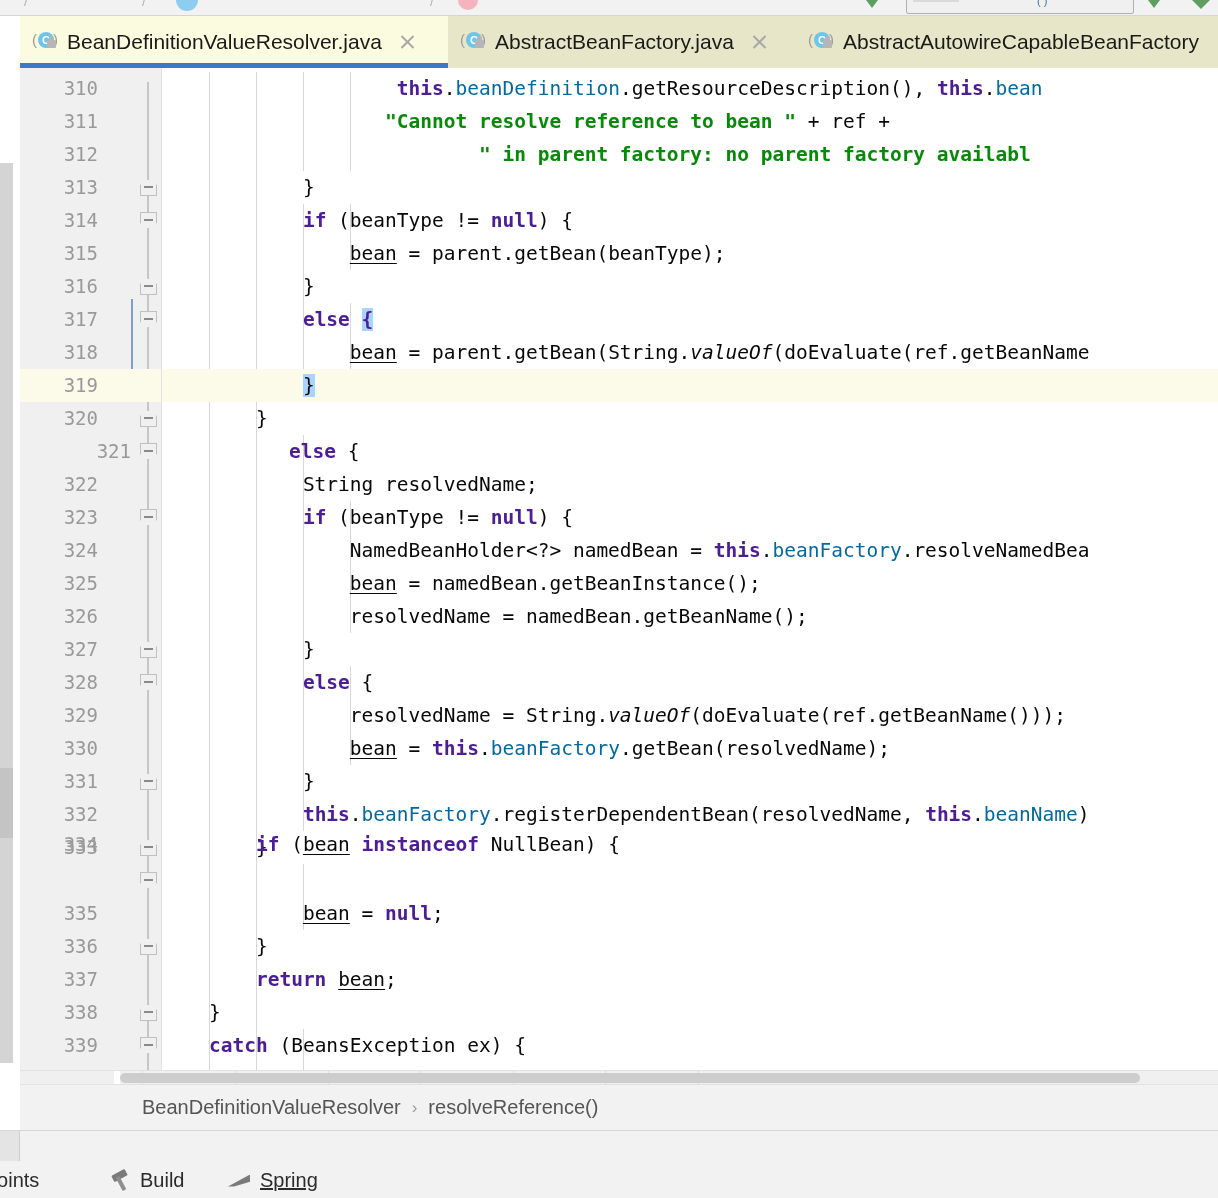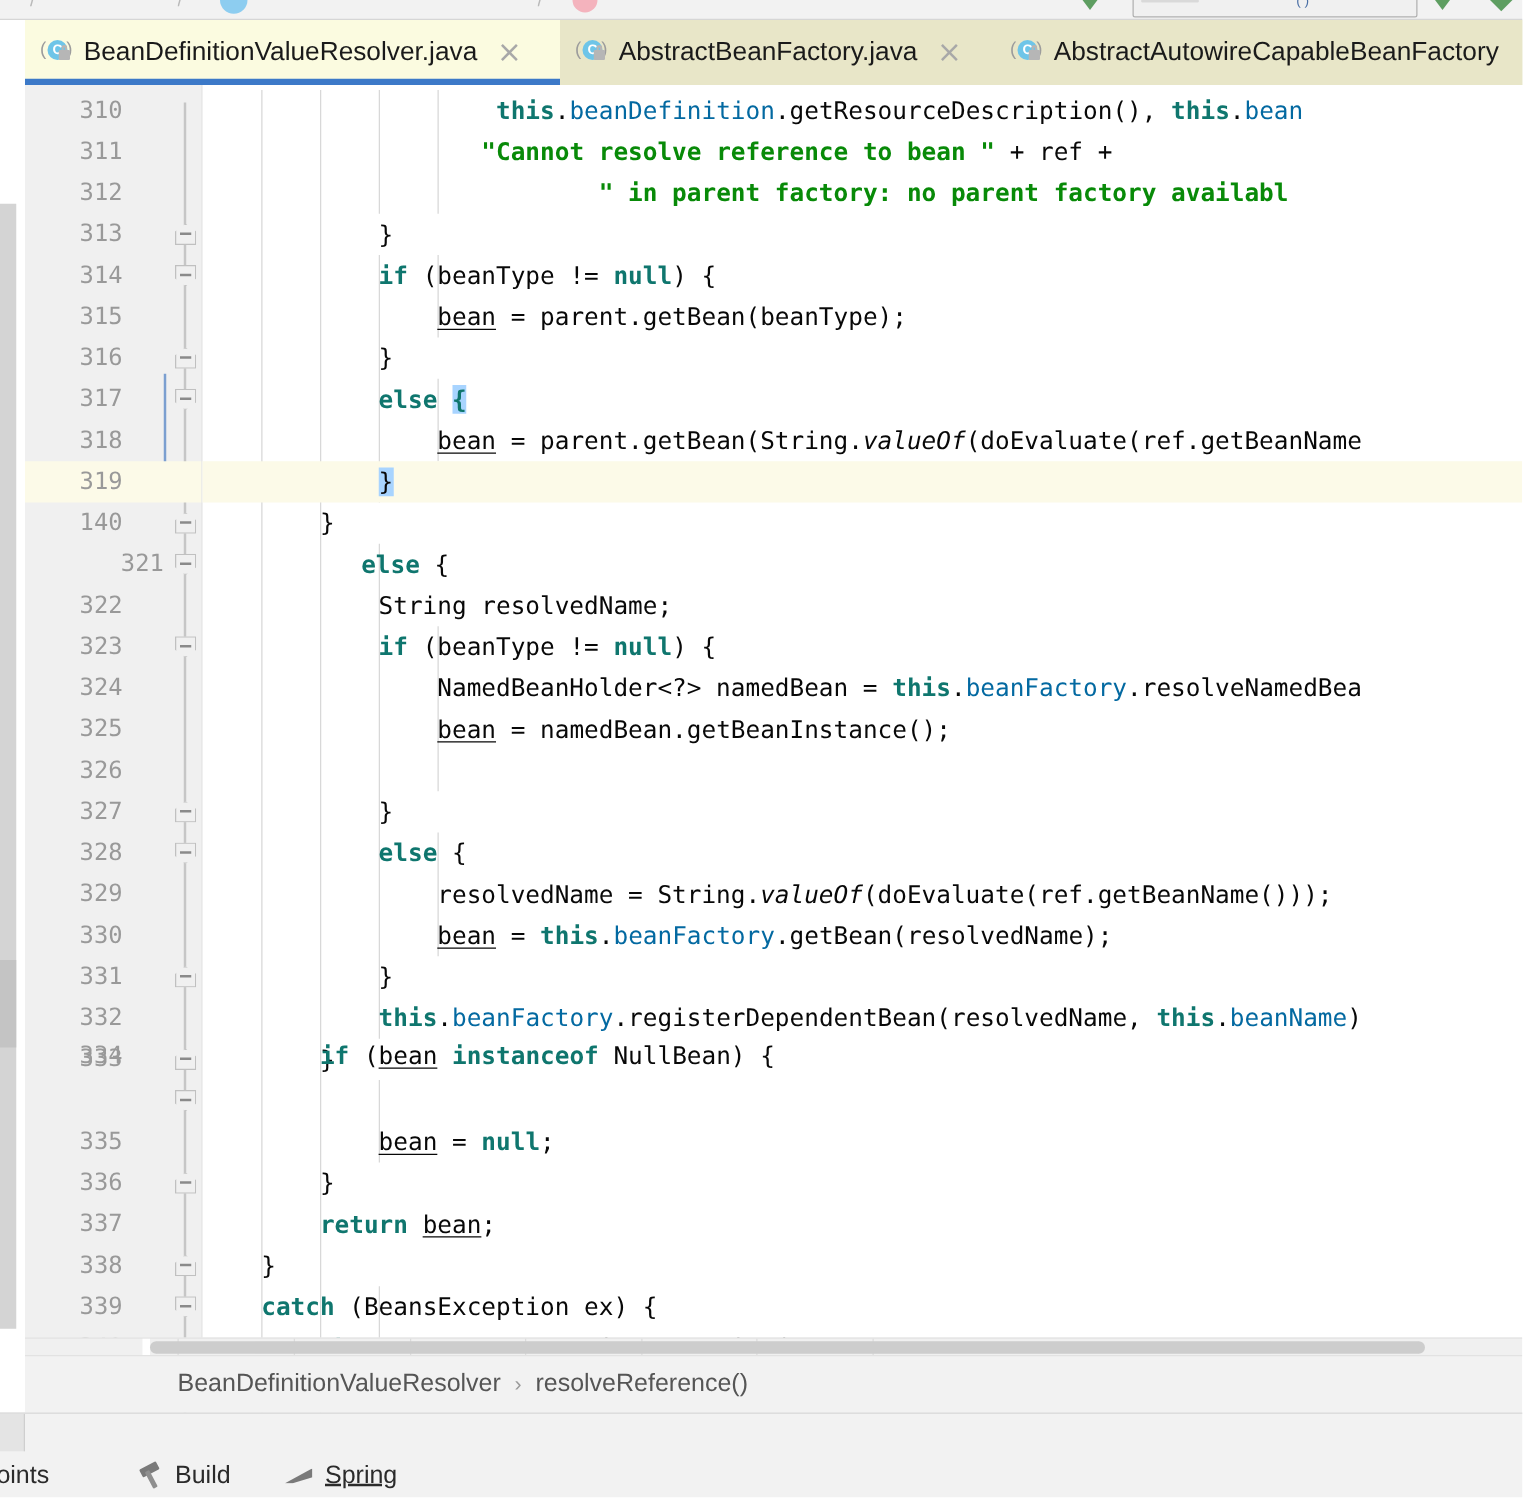--- a/index.html
+++ b/index.html
@@ -210,21 +210,21 @@
     width: 9px; height: 2px; background: #8a8a8a;
   }
 
   
   .iguide {
     position: absolute; width: 1px; background: #d8d8d8;
   }
   .iguide.blue { background: #7b9fd0; width: 2px; }
 
   
-  .kw   { color: #0f766e; font-weight: bold; }
+  .kw   { color: #4c1d95; font-weight: bold; }
   .str  { color: #088a08; font-weight: bold; }
   .fld  { color: #0369a1; }
   .ident{ color: #080808; }
   .ital { font-style: italic; color: #080808; }
   .lvar { color: #080808; text-decoration: underline; text-underline-offset: 3px; }
   .brace-hl { background: #a8d4ff; }
 
   
   .hscroll {
     position: absolute; left: 20px; right: 0; bottom: 46px; height: 14px;
@@ -453,27 +453,27 @@
           <div class="row" style="top: 4px;"><div class="lnbg"></div><div class="lnum">310</div><div class="codebg"></div><div class="codetext"><span class="ident">                    </span><span class="kw">this</span><span class="ident">.</span><span class="fld">beanDefinition</span><span class="ident">.getResourceDescription(), </span><span class="kw">this</span><span class="ident">.</span><span class="fld">bean</span></div></div>
           <div class="row" style="top: 37px;"><div class="lnbg"></div><div class="lnum">311</div><div class="codebg"></div><div class="codetext"><span class="ident">                   </span><span class="str">"Cannot resolve reference to bean "</span><span class="ident"> + ref +</span></div></div>
           <div class="row" style="top: 70px;"><div class="lnbg"></div><div class="lnum">312</div><div class="codebg"></div><div class="codetext"><span class="ident">                           </span><span class="str">" in parent factory: no parent factory availabl</span></div></div>
           <div class="row" style="top: 103px;"><div class="lnbg"></div><div class="lnum">313</div><div class="codebg"></div><div class="codetext"><span class="ident">            }</span></div></div>
           <div class="row" style="top: 136px;"><div class="lnbg"></div><div class="lnum">314</div><div class="codebg"></div><div class="codetext"><span class="ident">            </span><span class="kw">if</span><span class="ident"> (beanType != </span><span class="kw">null</span><span class="ident">) {</span></div></div>
           <div class="row" style="top: 169px;"><div class="lnbg"></div><div class="lnum">315</div><div class="codebg"></div><div class="codetext"><span class="ident">                </span><span class="lvar">bean</span><span class="ident"> = parent.getBean(beanType);</span></div></div>
           <div class="row" style="top: 202px;"><div class="lnbg"></div><div class="lnum">316</div><div class="codebg"></div><div class="codetext"><span class="ident">            }</span></div></div>
           <div class="row" style="top: 235px;"><div class="lnbg"></div><div class="lnum">317</div><div class="codebg"></div><div class="codetext"><span class="ident">            </span><span class="kw">else</span><span class="ident"> </span><span class="kw brace-hl">{</span></div></div>
           <div class="row" style="top: 268px;"><div class="lnbg"></div><div class="lnum">318</div><div class="codebg"></div><div class="codetext"><span class="ident">                </span><span class="lvar">bean</span><span class="ident"> = parent.getBean(String.</span><span class="ital">valueOf</span><span class="ident">(doEvaluate(ref.getBeanName</span></div></div>
           <div class="row caretline" style="top: 301px;"><div class="lnbg"></div><div class="lnum">319</div><div class="codebg"></div><div class="codetext"><span class="ident">            </span><span class="ident brace-hl">}</span></div></div>
-          <div class="row" style="top: 334px;"><div class="lnbg"></div><div class="lnum">140</div><div class="codebg"></div><div class="codetext"><span class="ident">        }</span></div></div>
+          <div class="row" style="top: 334px;"><div class="lnbg"></div><div class="lnum">320</div><div class="codebg"></div><div class="codetext"><span class="ident">        }</span></div></div>
           <div class="row" style="top: 367px; margin-left: 33px;"><div class="lnbg"></div><div class="lnum">321</div><div class="codebg"></div><div class="codetext"><span class="ident">        </span><span class="kw">else</span><span class="ident"> {</span></div></div>
           <div class="row" style="top: 400px;"><div class="lnbg"></div><div class="lnum">322</div><div class="codebg"></div><div class="codetext"><span class="ident">            String resolvedName;</span></div></div>
           <div class="row" style="top: 433px;"><div class="lnbg"></div><div class="lnum">323</div><div class="codebg"></div><div class="codetext"><span class="ident">            </span><span class="kw">if</span><span class="ident"> (beanType != </span><span class="kw">null</span><span class="ident">) {</span></div></div>
           <div class="row" style="top: 466px;"><div class="lnbg"></div><div class="lnum">324</div><div class="codebg"></div><div class="codetext"><span class="ident">                NamedBeanHolder&lt;?&gt; namedBean = </span><span class="kw">this</span><span class="ident">.</span><span class="fld">beanFactory</span><span class="ident">.resolveNamedBea</span></div></div>
           <div class="row" style="top: 499px;"><div class="lnbg"></div><div class="lnum">325</div><div class="codebg"></div><div class="codetext"><span class="ident">                </span><span class="lvar">bean</span><span class="ident"> = namedBean.getBeanInstance();</span></div></div>
-          <div class="row" style="top: 532px;"><div class="lnbg"></div><div class="lnum">326</div><div class="codebg"></div></div>
+          <div class="row" style="top: 532px;"><div class="lnbg"></div><div class="lnum">326</div><div class="codebg"></div><div class="codetext"><span class="ident">                resolvedName = namedBean.getBeanName();</span></div></div>
           <div class="row" style="top: 565px;"><div class="lnbg"></div><div class="lnum">327</div><div class="codebg"></div><div class="codetext"><span class="ident">            }</span></div></div>
           <div class="row" style="top: 598px;"><div class="lnbg"></div><div class="lnum">328</div><div class="codebg"></div><div class="codetext"><span class="ident">            </span><span class="kw">else</span><span class="ident"> {</span></div></div>
           <div class="row" style="top: 631px;"><div class="lnbg"></div><div class="lnum">329</div><div class="codebg"></div><div class="codetext"><span class="ident">                resolvedName = String.</span><span class="ital">valueOf</span><span class="ident">(doEvaluate(ref.getBeanName()));</span></div></div>
           <div class="row" style="top: 664px;"><div class="lnbg"></div><div class="lnum">330</div><div class="codebg"></div><div class="codetext"><span class="ident">                </span><span class="lvar">bean</span><span class="ident"> = </span><span class="kw">this</span><span class="ident">.</span><span class="fld">beanFactory</span><span class="ident">.getBean(resolvedName);</span></div></div>
           <div class="row" style="top: 697px;"><div class="lnbg"></div><div class="lnum">331</div><div class="codebg"></div><div class="codetext"><span class="ident">            }</span></div></div>
           <div class="row" style="top: 730px;"><div class="lnbg"></div><div class="lnum">332</div><div class="codebg"></div><div class="codetext"><span class="ident">            </span><span class="kw">this</span><span class="ident">.</span><span class="fld">beanFactory</span><span class="ident">.registerDependentBean(resolvedName, </span><span class="kw">this</span><span class="ident">.</span><span class="fld">beanName</span><span class="ident">)</span></div></div>
           <div class="row" style="top: 763px;"><div class="lnbg"></div><div class="lnum">333</div><div class="codebg"></div><div class="codetext"><span class="ident">        }</span></div></div>
           <div class="row" style="top: 760px;"><div class="lnbg"></div><div class="lnum">334</div><div class="codebg"></div><div class="codetext"><span class="ident">        </span><span class="kw">if</span><span class="ident"> (</span><span class="lvar">bean</span><span class="ident"> </span><span class="kw">instanceof</span><span class="ident"> NullBean) {</span></div></div>
           <div class="row" style="top: 829px;"><div class="lnbg"></div><div class="lnum">335</div><div class="codebg"></div><div class="codetext"><span class="ident">            </span><span class="lvar">bean</span><span class="ident"> = </span><span class="kw">null</span><span class="ident">;</span></div></div>
           <div class="row" style="top: 862px;"><div class="lnbg"></div><div class="lnum">336</div><div class="codebg"></div><div class="codetext"><span class="ident">        }</span></div></div>

